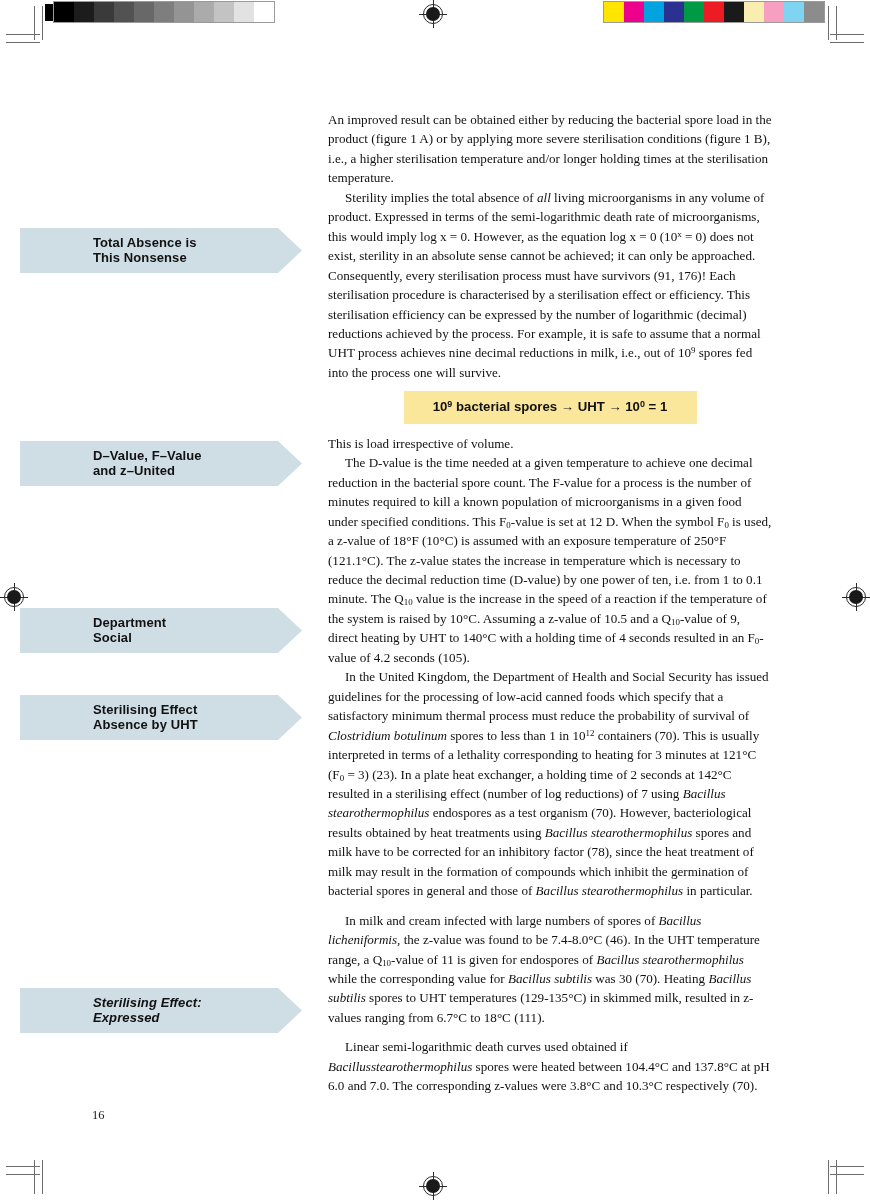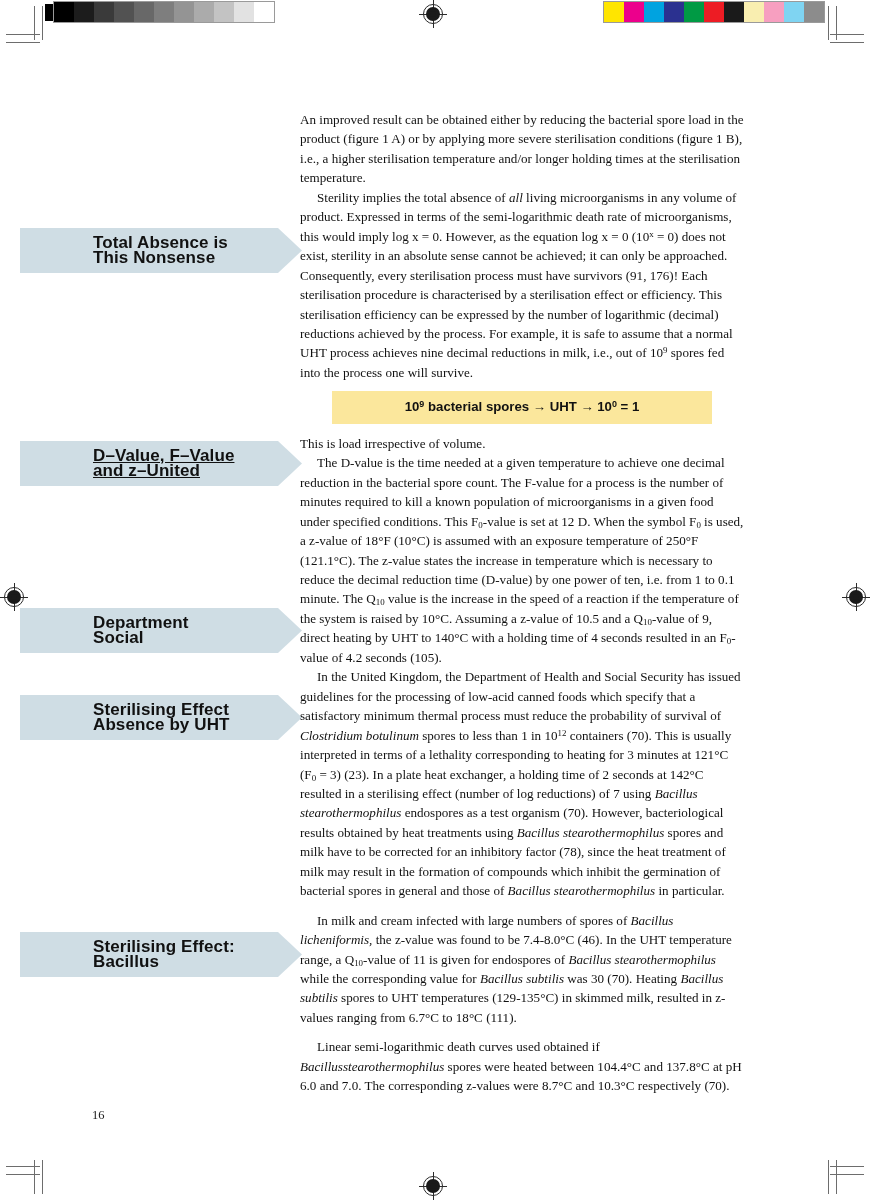--- a/index.html
+++ b/index.html
@@ -41,53 +41,53 @@
   .color-strip{left:604px;top:2px;outline:1px solid #9a9a9a;}
   .blackpatch{position:absolute;left:45px;top:4px;width:17px;height:17px;background:#000;}
 
   
   .tab{
     position:absolute;left:20px;width:282px;
     background:#cfdde4;
     color:#111;
     font-family:"Liberation Sans",sans-serif;
     font-weight:bold;
-    font-size:17px;
+    font-size:13px;
     line-height:14.5px;
     letter-spacing:.1px;
     box-sizing:border-box;
     padding:8px 0 8px 73px;
     clip-path:polygon(0 0, 258px 0, 282px 50%, 258px 100%, 0 100%);
   }
   .tab span{display:block;white-space:nowrap;}
 
   
   .col{
-    position:absolute;left:300px;top:110px;width:444px;
+    position:absolute;left:328px;top:110px;width:444px;
     font-size:13.1px;
     line-height:19.45px;
     color:#111;
     text-align:left;
   }
   .col p{margin:0;}
   .col p.ind{text-indent:17px;}
   i,em{font-style:italic;}
   sub{font-size:.68em;vertical-align:-.28em;line-height:0;}
   sup{font-size:.68em;vertical-align:.42em;line-height:0;}
 
   .formula{
     background:#fbe79c;
     text-align:center;
     font-family:"Liberation Sans",sans-serif;
     font-weight:bold;
     font-size:13.2px;
     color:#111;
     padding:6px 0 7px;
     margin:9px 0 10px;
-    width:380px;
+    width:293px;
     margin-left:auto;margin-right:auto;
   }
   .gap{height:10px;}
 
   .pageno{
     position:absolute;left:92px;top:1108px;
     font-size:12.5px;color:#1a1a1a;
     font-family:"Liberation Serif",serif;
   }
 </style>
@@ -172,35 +172,35 @@
       <span class="sw" style="background: rgb(247, 159, 192);"></span>
       <span class="sw" style="background: rgb(127, 212, 242);"></span>
       <span class="sw" style="background: rgb(140, 140, 140);"></span>
     </div>
 
   <div id="tabs">
       <div class="tab" style="top: 228px;">
         <span>Total Absence is</span>
         <span>This Nonsense</span>
       </div>
-      <div class="tab" style="top: 441px; text-decoration: underline;">
+      <div class="tab" style="top: 441px;">
         <span>D–Value, F–Value</span>
         <span>and z–United</span>
       </div>
       <div class="tab" style="top: 608px;">
         <span>Department</span>
         <span>Social</span>
       </div>
       <div class="tab" style="top: 695px;">
         <span>Sterilising Effect</span>
         <span>Absence by UHT</span>
       </div>
-      <div class="tab" style="top: 932px;">
+      <div class="tab" style="top: 988px; font-style: italic;">
         <span>Sterilising Effect:</span>
-        <span>Bacillus</span>
+        <span>Expressed</span>
       </div>
     </div>
 
   <div class="col">
 
     <p>An improved result can be obtained either by reducing the bacterial spore load in the product (figure 1 A) or by applying more severe sterilisation conditions (figure 1 B), i.e., a higher sterilisation temperature and/or longer holding times at the sterilisation temperature.</p>
 
     <p class="ind"><span>Sterility implies the total absence of </span><i>all</i><span> living microorganisms in any volume of product. Expressed in terms of the semi-logarithmic death rate of microorganisms, this would imply log x = 0. However, as the equation log x = 0 (10</span><sup>x</sup><span> = 0) does not exist, sterility in an absolute sense cannot be achieved; it can only be approached. Consequently, every sterilisation process must have survivors (91, 176)! Each sterilisation procedure is characterised by a sterilisation effect or efficiency. This sterilisation efficiency can be expressed by the number of logarithmic (decimal) reductions achieved by the process. For example, it is safe to assume that a normal UHT process achieves nine decimal reductions in milk, i.e., out of 10</span><sup>9</sup><span> spores fed into the process one will survive.</span></p>
 
     <div class="formula"><span>10</span><sup>9</sup><span> bacterial spores → UHT → 10</span><sup>0</sup><span> = 1</span></div>
@@ -210,21 +210,21 @@
     <p class="ind"><span>The D-value is the time needed at a given temperature to achieve one decimal reduction in the bacterial spore count. The F-value for a process is the number of minutes required to kill a known population of microorganisms in a given food under specified conditions. This F</span><sub>0</sub><span>-value is set at 12 D. When the symbol F</span><sub>0</sub><span> is used, a z-value of 18°F (10°C) is assumed with an exposure temperature of  250°F (121.1°C). The z-value states the increase in temperature which is necessary to reduce the decimal reduction time (D-value) by one power of ten, i.e. from 1 to 0.1 minute. The Q</span><sub>10</sub><span> value is the increase in the speed of a reaction if the temperature of the system is raised by 10°C. Assuming a z-value of 10.5 and a Q</span><sub>10</sub><span>-value of 9, direct heating by UHT to 140°C with a holding time of 4 seconds resulted in an F</span><sub>0</sub><span>-value of 4.2 seconds (105).</span></p>
 
     <p class="ind"><span>In the United Kingdom, the Department of Health and Social Security has issued guidelines for the processing of low-acid canned foods which specify that a satisfactory minimum thermal process must reduce the probability of survival of </span><i>Clostridium botulinum</i><span> spores to less than 1 in 10</span><sup>12</sup><span> containers (70). This is usually interpreted in terms of a lethality corresponding to heating for 3 minutes at 121°C (F</span><sub>0</sub><span> = 3) (23). In a plate heat exchanger, a holding time of 2 seconds at 142°C resulted in a sterilising effect (number of log reductions) of 7 using </span><i>Bacillus stearothermophilus</i><span> endospores as a test organism (70). However, bacteriological results obtained by heat treatments using </span><i>Bacillus stearothermophilus</i><span> spores and milk have to be corrected for an inhibitory factor (78), since the heat treatment of milk may result in the formation of compounds which inhibit the germination of bacterial spores in general and those of </span><i>Bacillus stearothermophilus</i><span> in particular.</span></p>
 
     <div class="gap"></div>
 
     <p class="ind"><span>In milk and cream infected with large numbers of spores of </span><i>Bacillus licheniformis,</i><span> the z-value was found to be 7.4-8.0°C (46). In the UHT temperature range, a Q</span><sub>10</sub><span>-value of 11 is given for endospores of </span><i>Bacillus stearothermophilus</i><span> while the corresponding value for </span><i>Bacillus subtilis</i><span> was 30 (70). Heating </span><i>Bacillus subtilis</i><span> spores to UHT temperatures (129-135°C) in skimmed milk, resulted in z-values ranging from 6.7°C to 18°C (111).</span></p>
 
     <div class="gap"></div>
 
-    <p class="ind"><span>Linear semi-logarithmic death curves used obtained if </span><i>Bacillusstearothermophilus</i><span> spores were heated between 104.4°C and 137.8°C at pH 6.0 and 7.0. The corresponding z-values were 8.7°C and 10.3°C respectively (70).</span></p>
+    <p class="ind"><span>Linear semi-logarithmic death curves used obtained if </span><i>Bacillusstearothermophilus</i><span> spores were heated between 104.4°C and 137.8°C at pH 6.0 and 7.0. The corresponding z-values were 3.8°C and 10.3°C respectively (70).</span></p>
 
     <div class="gap"></div>
 
 
   </div>
 
   <div class="pageno">16</div>
 </div>
 
 </body></html>

